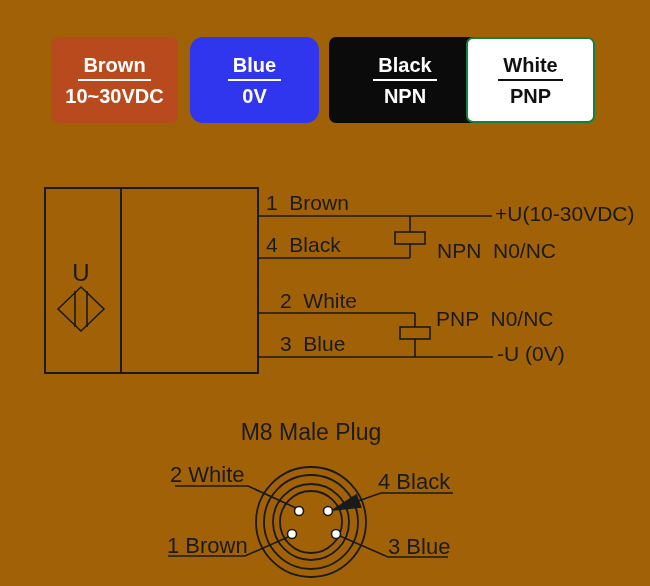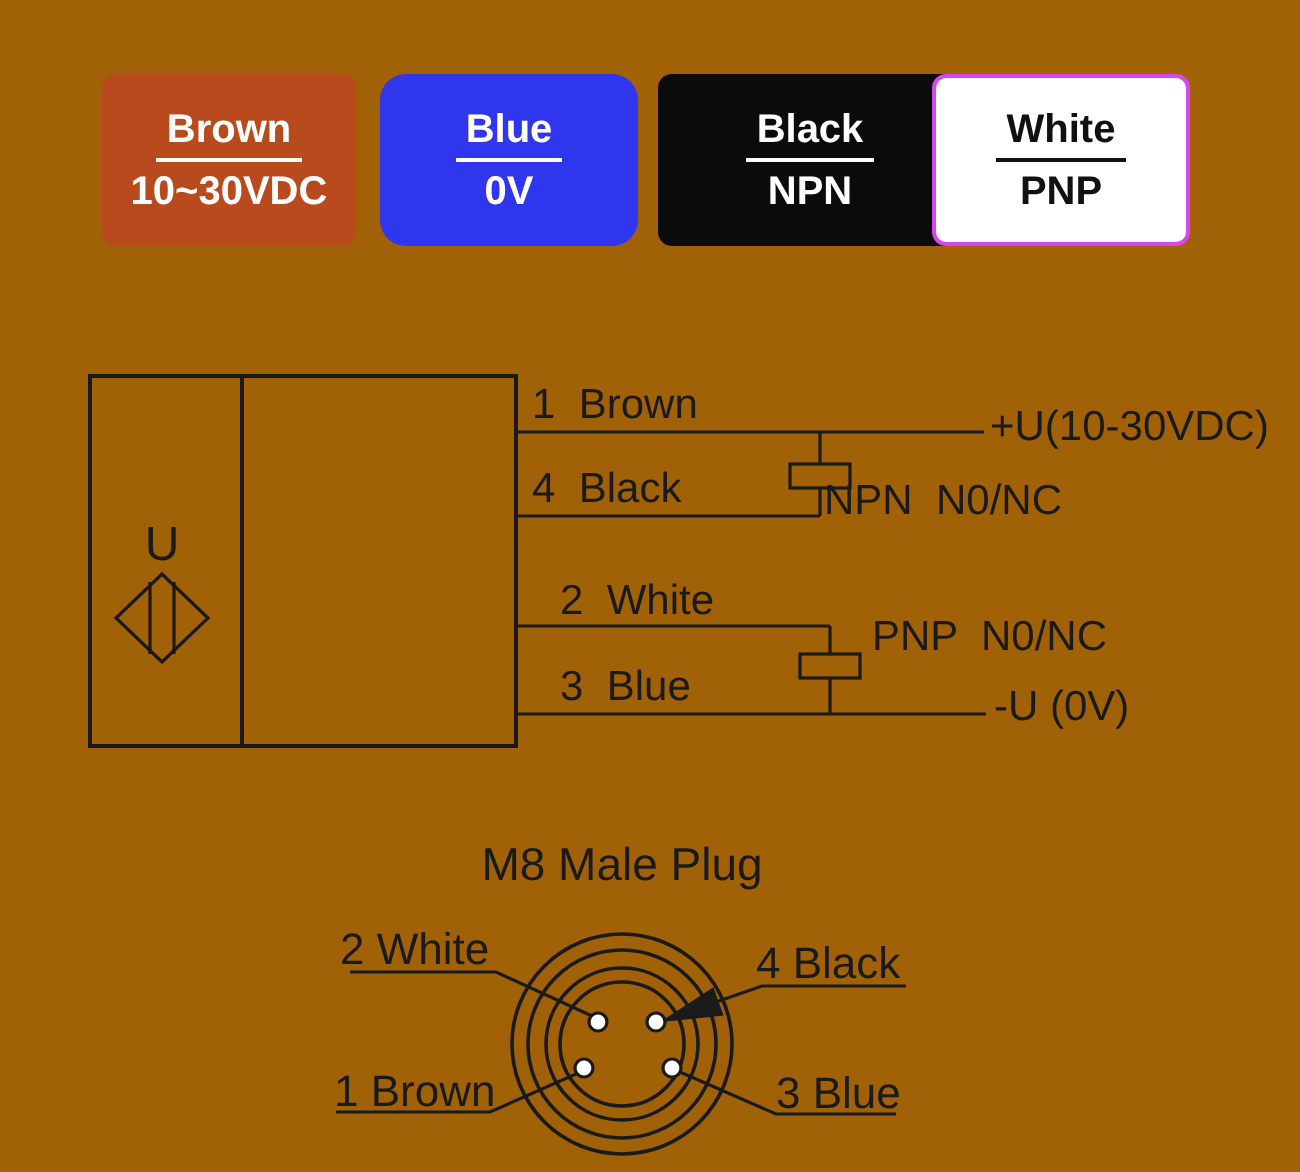--- a/index.html
+++ b/index.html
@@ -14,32 +14,32 @@
     box-sizing:border-box;
   }
   .cbox-label{
     font-size:20px;font-weight:bold;line-height:24px;
     padding:0 5px 2px 5px;border-bottom:2px solid #ffffff;margin-bottom:3px;
   }
   .cbox-value{font-size:20px;font-weight:bold;line-height:24px;}
   .box-brown{left:51px;width:127px;background:#b94a1d;color:#ffffff;}
   .box-blue{left:190px;width:129px;background:#3035ee;color:#ffffff;border-radius:13px;}
   .box-black{left:329px;width:152px;background:#0b0b0b;color:#ffffff;}
-  .box-white{left:466px;width:129px;background:#ffffff;color:#111111;border:2px solid #d946ef;}
+  .box-white{left:466px;width:129px;background:#ffffff;color:#111111;border:2px solid #15803d;}
   .box-white .cbox-label{border-bottom-color:#111111;}
   
   .overlay{position:absolute;left:0;top:0;width:650px;height:586px;}
   
   .lbl{position:absolute;font-size:21px;line-height:22px;white-space:pre;}
   .lbl-w1{left:266px;top:192px;}
   .lbl-w4{left:266px;top:234px;}
   .lbl-w2{left:280px;top:290px;}
   .lbl-w3{left:280px;top:333px;}
   .lbl-pos{left:495px;top:203px;}
-  .lbl-npn{left:412px;top:240px;}
+  .lbl-npn{left:437px;top:240px;}
   .lbl-pnp{left:436px;top:308px;}
   .lbl-neg{left:497px;top:343px;}
   .lbl-u{left:66px;top:262px;width:30px;text-align:center;font-size:24px;}
   .plug-title{position:absolute;left:216px;top:420px;width:190px;text-align:center;
     font-size:23px;line-height:24px;white-space:pre;}
   .pin-lbl{position:absolute;font-size:22px;line-height:21px;white-space:pre;}
   .pin-lbl-2{left:170px;top:464px;}
   .pin-lbl-4{left:378px;top:471px;}
   .pin-lbl-1{left:167px;top:535px;}
   .pin-lbl-3{left:388px;top:536px;}

